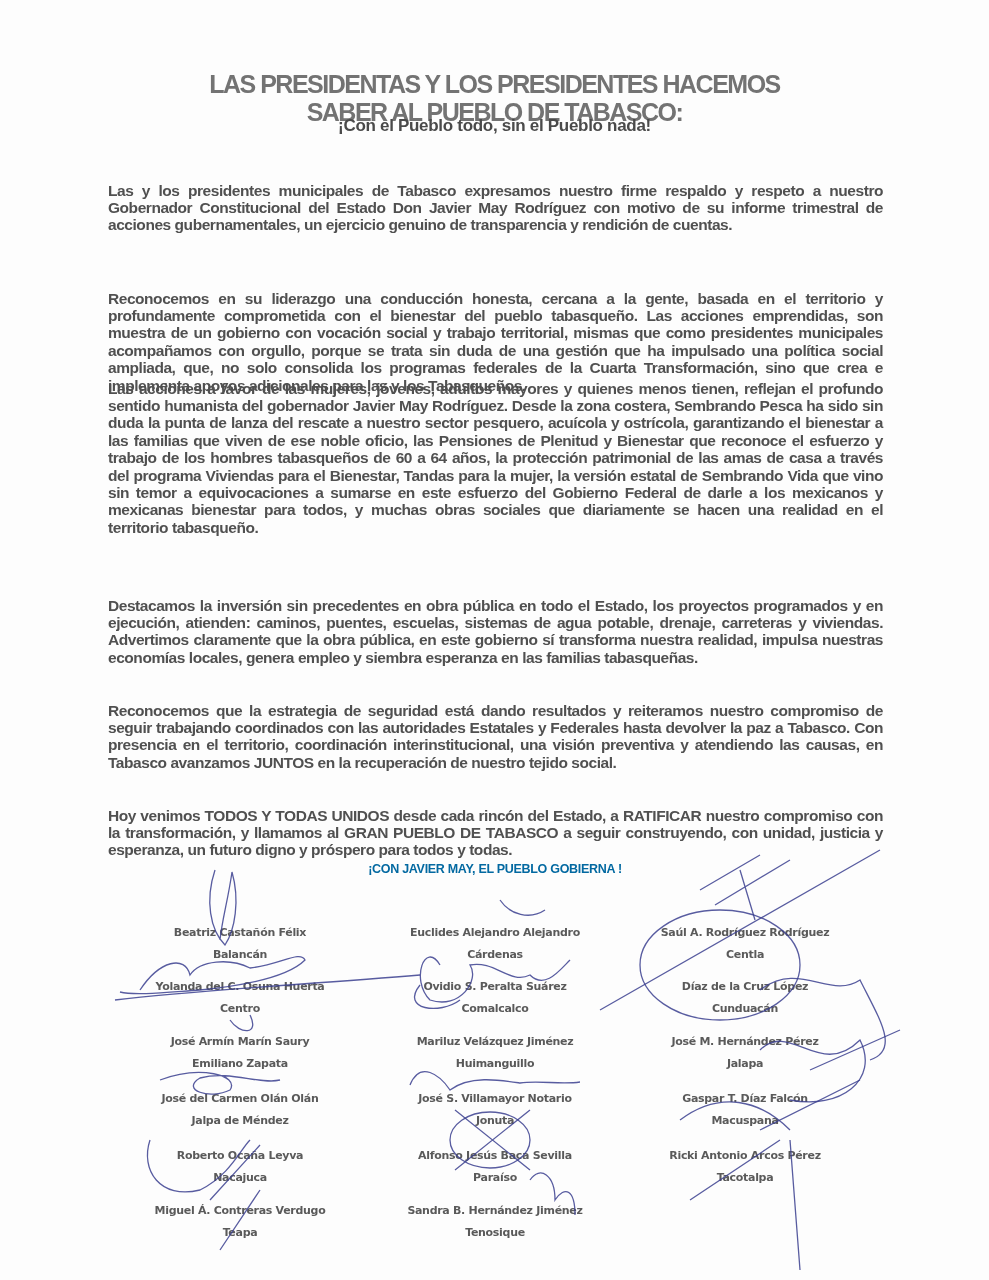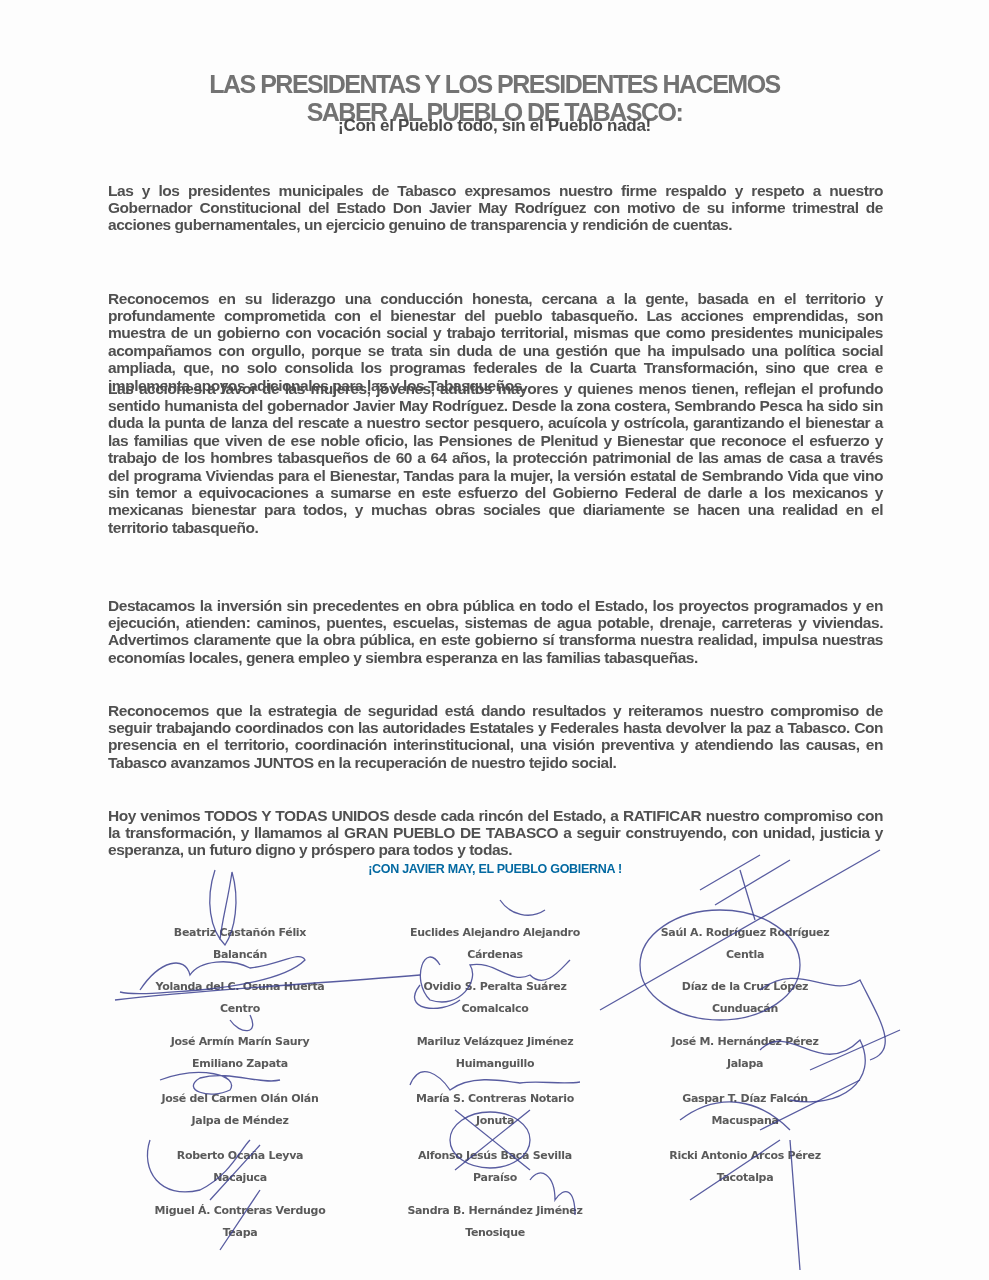--- a/index.html
+++ b/index.html
@@ -107,21 +107,21 @@
   <div class="sig col3 r3">
     <span class="name">José M. Hernández Pérez</span>
     <span class="place">Jalapa</span>
   </div>
 
   <div class="sig col1 r4">
     <span class="name">José del Carmen Olán Olán</span>
     <span class="place">Jalpa de Méndez</span>
   </div>
   <div class="sig col2 r4">
-    <span class="name">María S. Contreras Notario</span>
+    <span class="name">José S. Villamayor Notario</span>
     <span class="place">Jonuta</span>
   </div>
   <div class="sig col3 r4">
     <span class="name">Gaspar T. Díaz Falcón</span>
     <span class="place">Macuspana</span>
   </div>
 
   <div class="sig col1 r5">
     <span class="name">Roberto Ocaña Leyva</span>
     <span class="place">Nacajuca</span>

